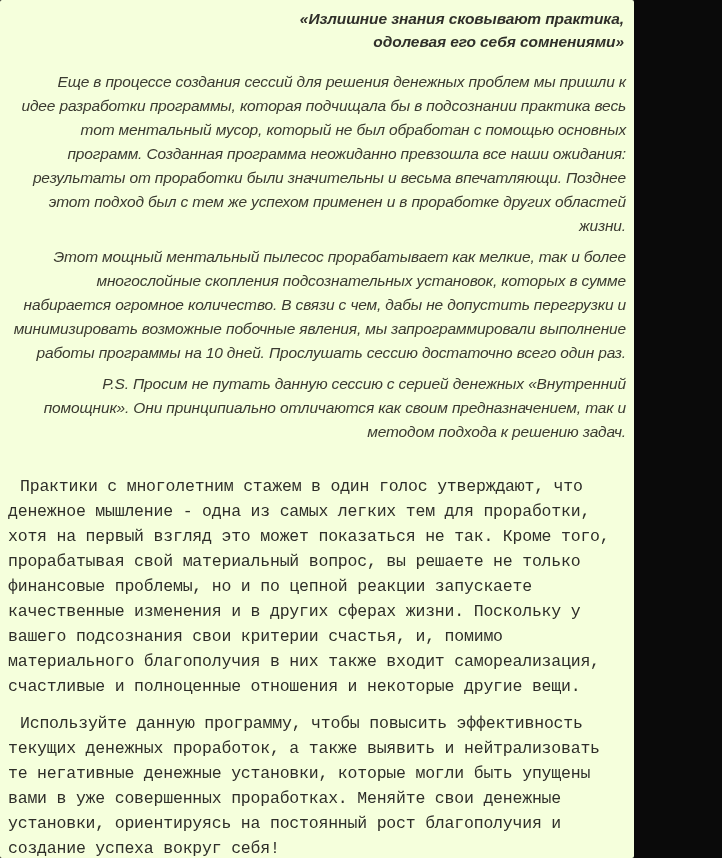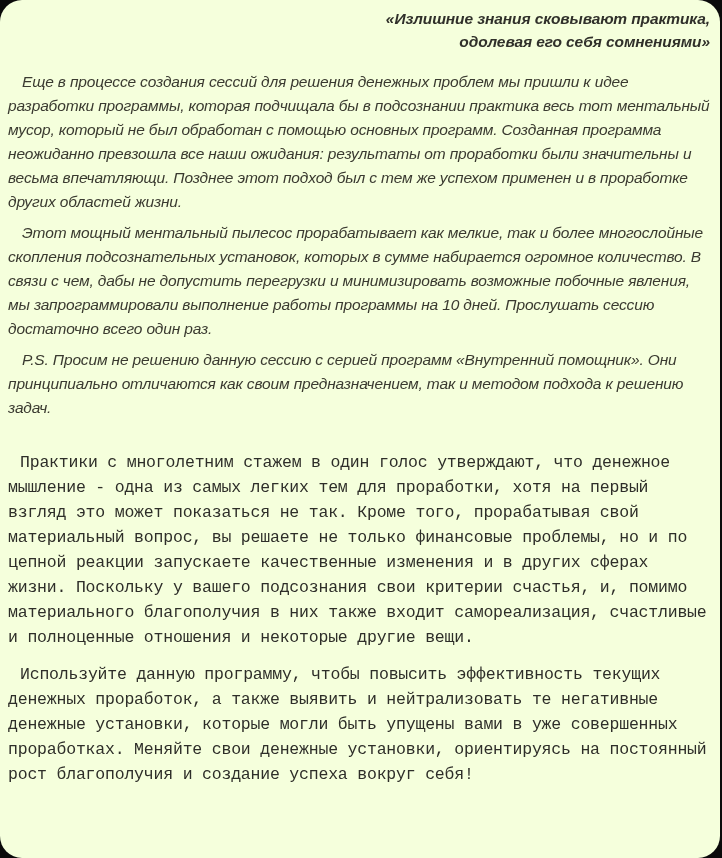--- a/index.html
+++ b/index.html
@@ -3,24 +3,24 @@
 <meta charset="utf-8">
 <style>
   html, body {
     margin: 0;
     padding: 0;
     background: #0a0a0a;
     font-family: "Liberation Sans", "DejaVu Sans", sans-serif;
   }
   .page {
     position: relative;
-    width: 720px;
+    width: 634px;
     height: 858px;
     background: #F5FFDC;
-    border-radius: 22px;
+    border-radius: 2px;
     box-sizing: border-box;
     padding: 7px 8px 0 8px;
     overflow: hidden;
   }
   .quote {
     text-align: right;
     font-style: italic;
     font-weight: bold;
     font-size: 15.5px;
     line-height: 23px;
@@ -32,21 +32,21 @@
     margin-top: 17px;
   }
   .intro p {
     margin: 0 0 7px 0;
     font-style: italic;
     font-size: 15.5px;
     line-height: 24px;
     color: #3a3a30;
     letter-spacing: -0.15px;
     text-indent: 14px;
-    text-align: left;
+    text-align: right;
   }
   .body-text {
     margin-top: 30px;
     font-family: Liberation Mono, monospace;
   }
   .body-text p {
     margin: 0 0 12px 0;
     font-size: 16.5px;
     line-height: 25px;
     color: #2e2e29;
@@ -61,21 +61,21 @@
 <div class="page">
 
   <div class="quote">
     <div>«Излишние знания сковывают практика,</div>
     <div>одолевая его себя сомнениями»</div>
   </div>
 
   <div class="intro">
     <p>Еще в процессе создания сессий для решения денежных проблем мы пришли к идее разработки программы, которая подчищала бы в подсознании практика весь тот ментальный мусор, который не был обработан с помощью основных программ. Созданная программа неожиданно превзошла все наши ожидания: результаты от проработки были значительны и весьма впечатляющи. Позднее этот подход был с тем же успехом применен и в проработке других областей жизни.</p>
     <p>Этот мощный ментальный пылесос прорабатывает как мелкие, так и более многослойные скопления подсознательных установок, которых в сумме набирается огромное количество. В связи с чем, дабы не допустить перегрузки и минимизировать возможные побочные явления, мы запрограммировали выполнение работы программы на 10 дней. Прослушать сессию достаточно всего один раз.</p>
-    <p>P.S. Просим не решению данную сессию с серией программ «Внутренний помощник». Они принципиально отличаются как своим предназначением, так и методом подхода к решению задач.</p>
+    <p>P.S. Просим не путать данную сессию с серией денежных «Внутренний помощник». Они принципиально отличаются как своим предназначением, так и методом подхода к решению задач.</p>
   </div>
 
   <div class="body-text">
     <p>Практики с многолетним стажем в один голос утверждают, что денежное мышление - одна из самых легких тем для проработки, хотя на первый взгляд это может показаться не так. Кроме того, прорабатывая свой материальный вопрос, вы решаете не только финансовые проблемы, но и по цепной реакции запускаете качественные изменения и в других сферах жизни. Поскольку у вашего подсознания свои критерии счастья, и, помимо материального благополучия в них также входит самореализация, счастливые и полноценные отношения и некоторые другие вещи.</p>
     <p>Используйте данную программу, чтобы повысить эффективность текущих денежных проработок, а также выявить и нейтрализовать те негативные денежные установки, которые могли быть упущены вами в уже совершенных проработках. Меняйте свои денежные установки, ориентируясь на постоянный рост благополучия и создание успеха вокруг себя!</p>
   </div>
 
 </div>
 
 </body></html>

